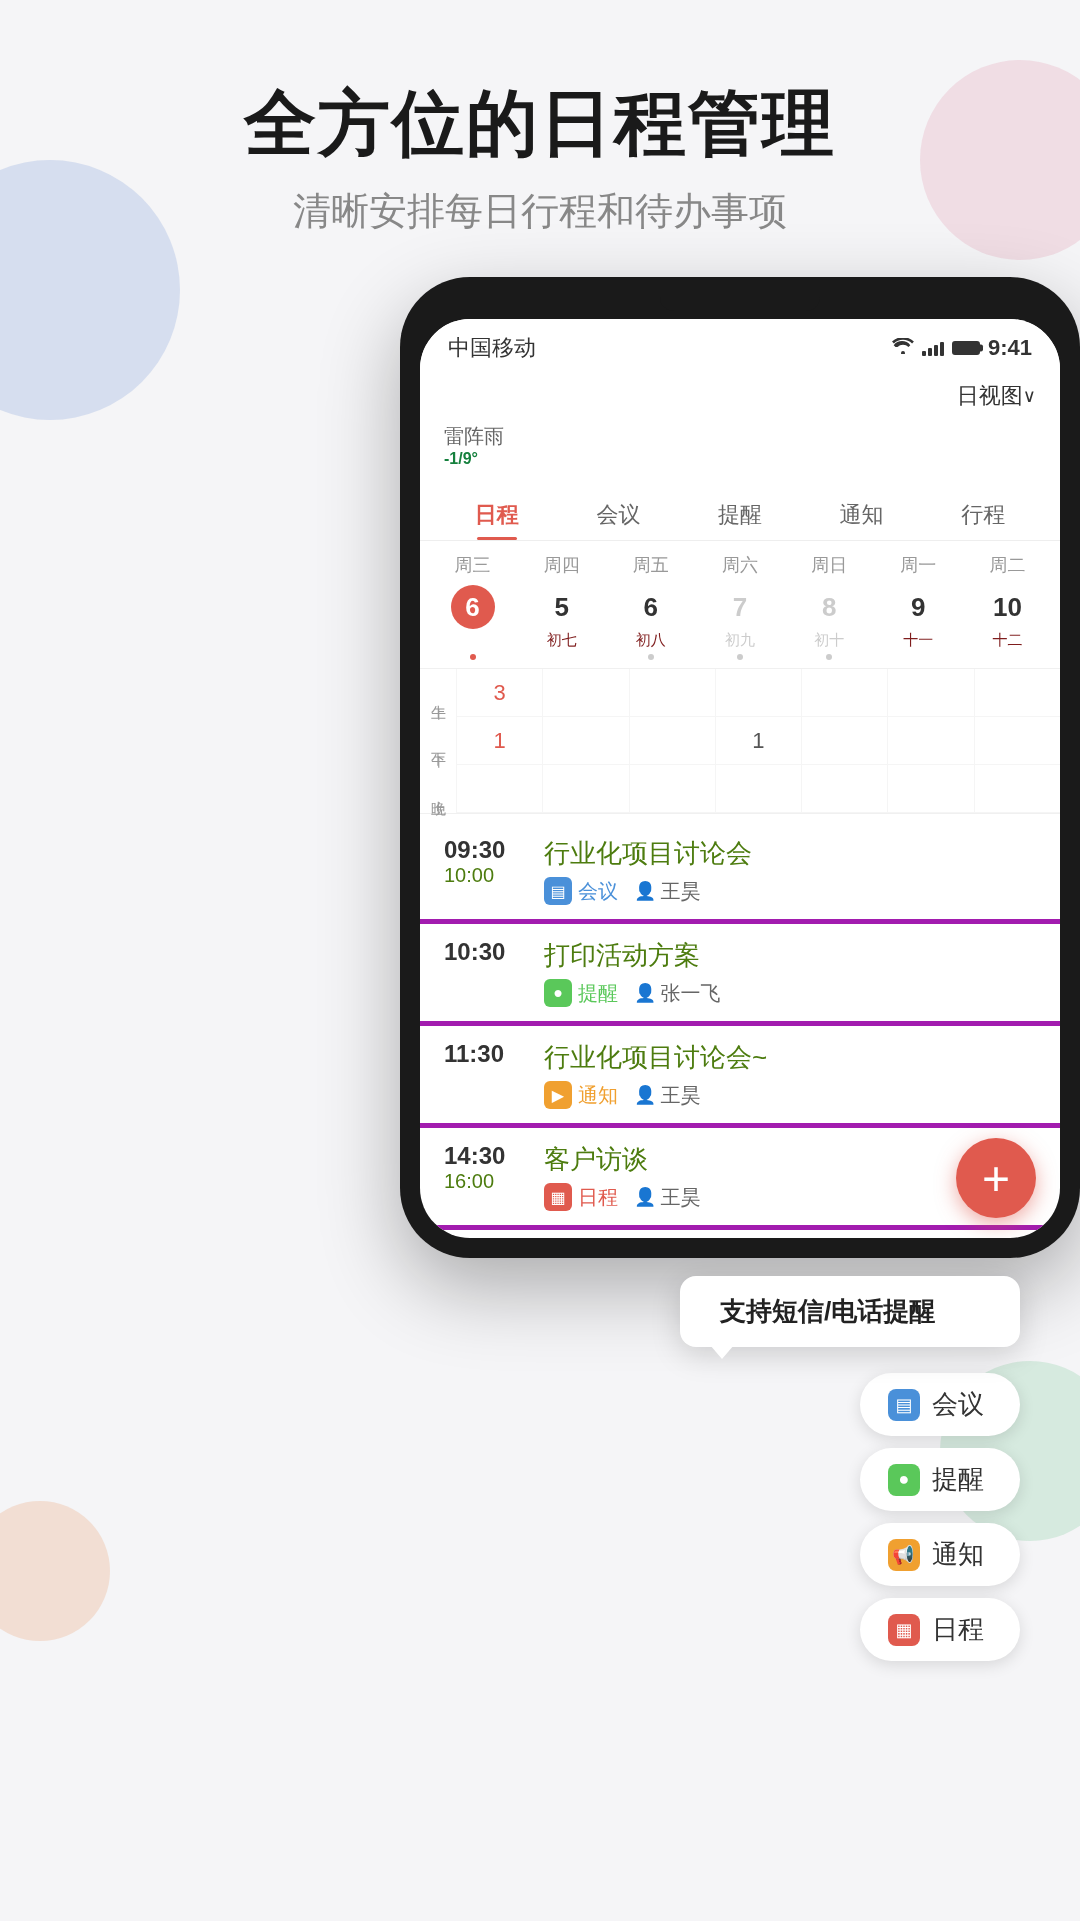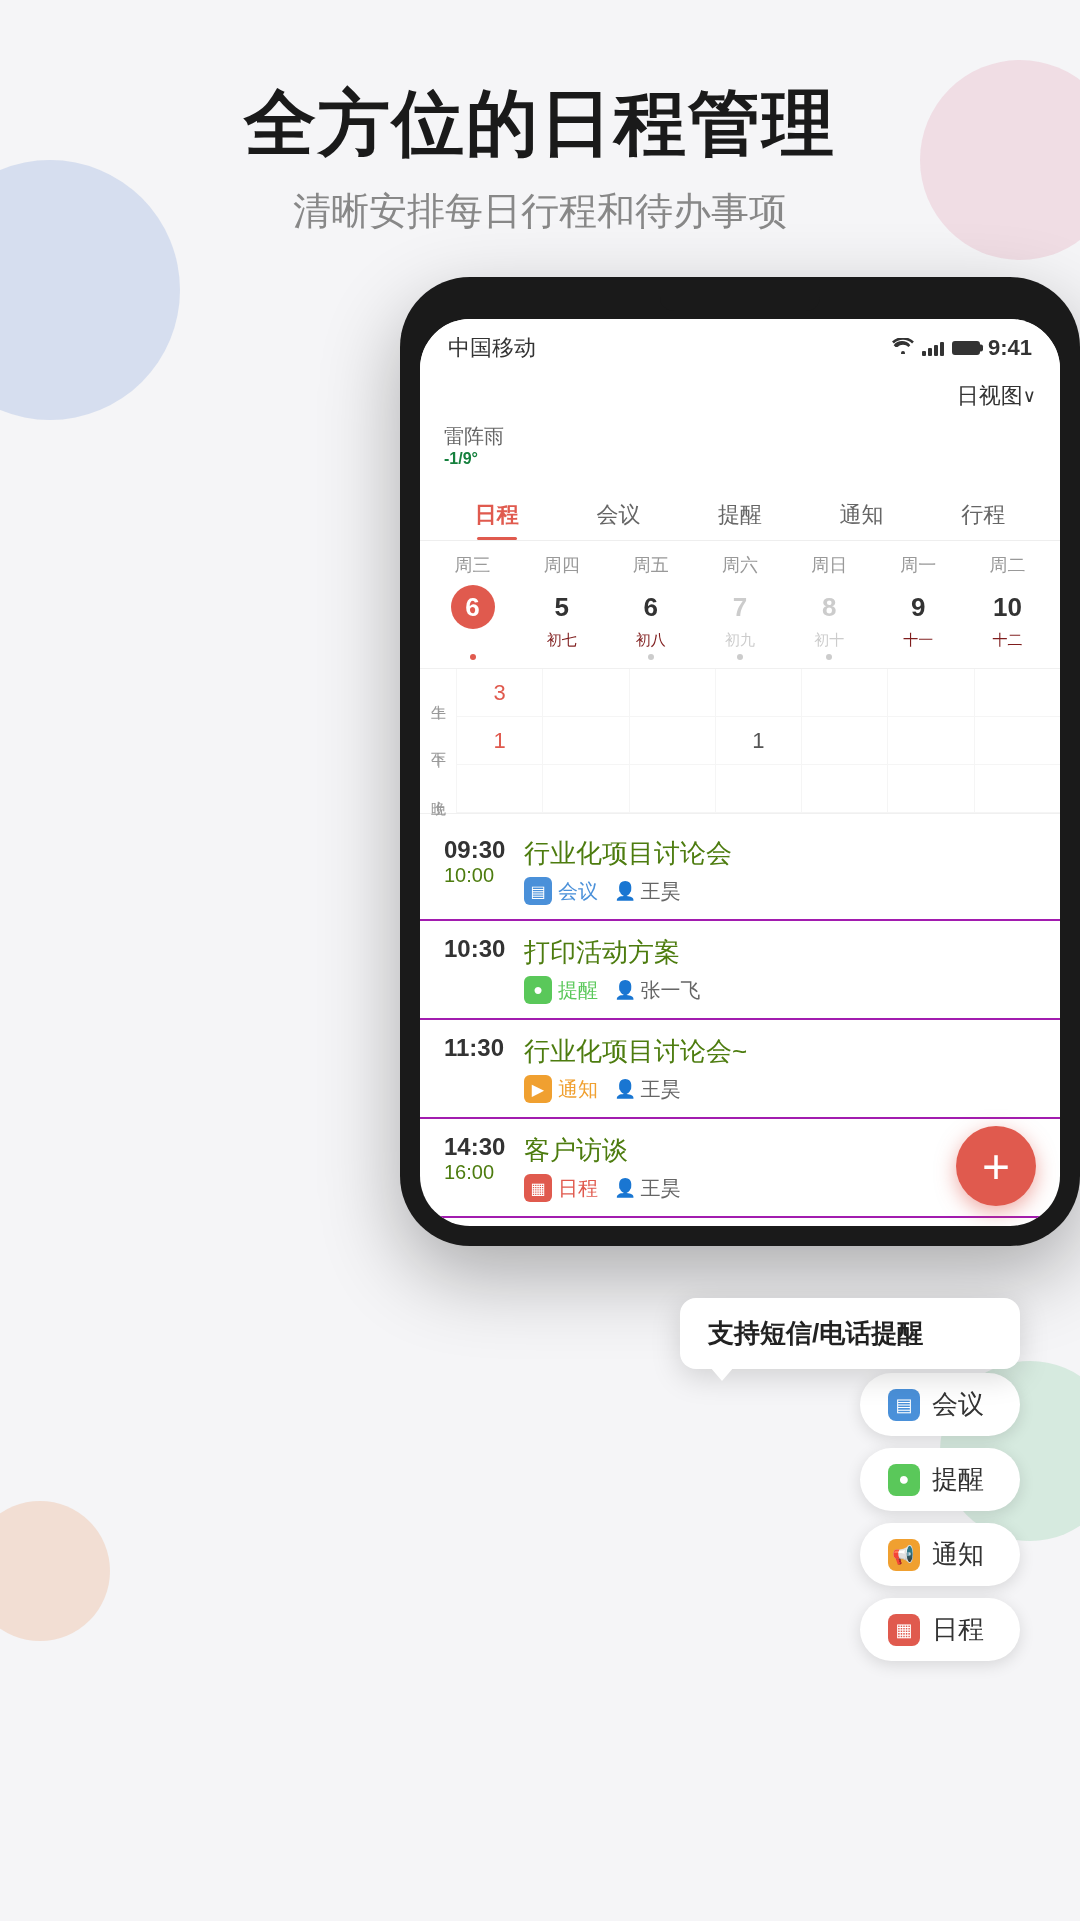--- a/index.html
+++ b/index.html
@@ -314,21 +314,22 @@
 
     
     .schedule-list {
       padding: 8px 0;
       border-top: 1px solid #f0f0f0;
     }
     .schedule-item {
       display: flex;
       align-items: flex-start;
       padding: 14px 24px;
-      border-bottom: 2px solid #a21caf;
+      gap: 20px;
+      border-bottom: 5px solid #a21caf;
     }
     .time-col {
       min-width: 80px;
     }
     .time-start {
       font-size: 24px;
       font-weight: 600;
       color: #333;
     }
     .time-end {
@@ -371,26 +372,26 @@
       justify-content: center;
       font-size: 16px;
     }
     .type-meeting { background: #4a90d9; color: #fff; }
     .type-reminder { background: #5ac85a; color: #fff; }
     .type-notice { background: #f0a030; color: #fff; }
     .type-schedule { background: #e05a4e; color: #fff; }
     .tooltip-bubble {
       background: #fff;
       border-radius: 16px;
-      padding: 18px 28px;
+      padding: 18px 40px;
       font-size: 26px;
       font-weight: 600;
       color: #222;
       box-shadow: 0 8px 30px rgba(0,0,0,0.15);
-      margin-bottom: 4px;
+      margin-bottom: 26px;
       position: relative;
     }
     .tooltip-bubble::after {
       content: '';
       position: absolute;
       bottom: -12px;
       left: 30px;
       width: 0;
       height: 0;
       border-left: 12px solid transparent;

